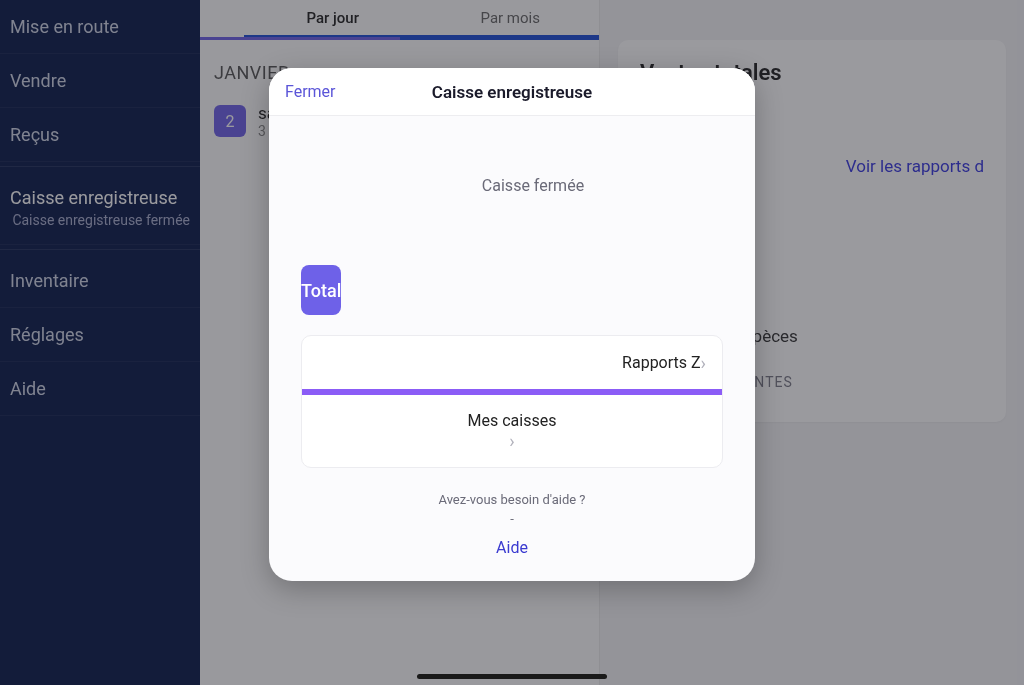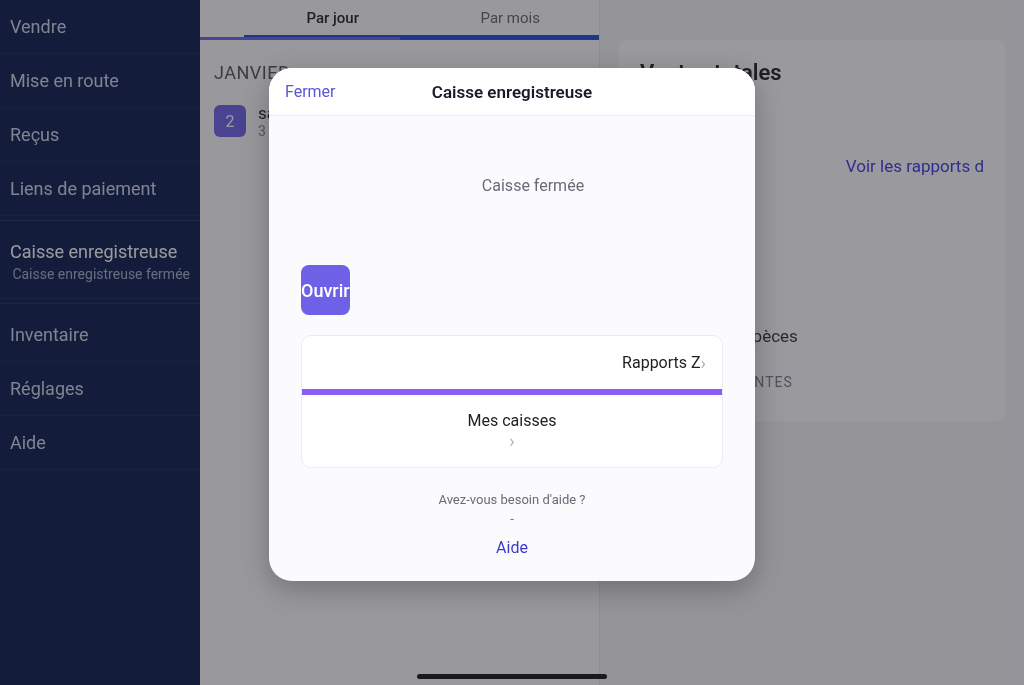--- a/index.html
+++ b/index.html
@@ -79,30 +79,27 @@
 
 </style>
 </head>
 <body>
 
 <div class="app">
 
   <nav class="sidebar">
     <div class="sidebar-header-block"></div>
     <div class="sidebar-item">
+      <span>Mise en route</span>
+    </div>
+    <div class="sidebar-item">
       <span>Vendre</span>
     </div>
     <div class="sidebar-item">
-      <span>Mise en route</span>
-    </div>
-    <div class="sidebar-item">
       <span>Reçus</span>
-    </div>
-    <div class="sidebar-item">
-      <span>Liens de paiement</span>
     </div>
     <div class="sidebar-group-divider"></div>
     <div class="sidebar-item active">
       <span>Caisse enregistreuse</span>
       <span class="sub">Caisse enregistreuse fermée</span>
     </div>
     <div class="sidebar-group-divider"></div>
     <div class="sidebar-item">
       <span>Inventaire</span>
     </div>
@@ -153,21 +150,21 @@
 
   <div class="overlay">
     <div class="modal">
       <div class="modal-header">
         <span class="modal-close">Fermer</span>
         <span class="modal-title">Caisse enregistreuse</span>
       </div>
       <div class="modal-body">
         <div class="modal-status">Caisse fermée</div>
         <button class="open-button">
-          <span>Ouvrir</span>
+          <span>Total</span>
         </button>
         <div class="list-group">
           <div class="list-item">
             <span>Rapports Z</span>
             <span class="chevron">›</span>
           </div>
           <div class="list-item">
             <span>Mes caisses</span>
             <span class="chevron">›</span>
           </div>

